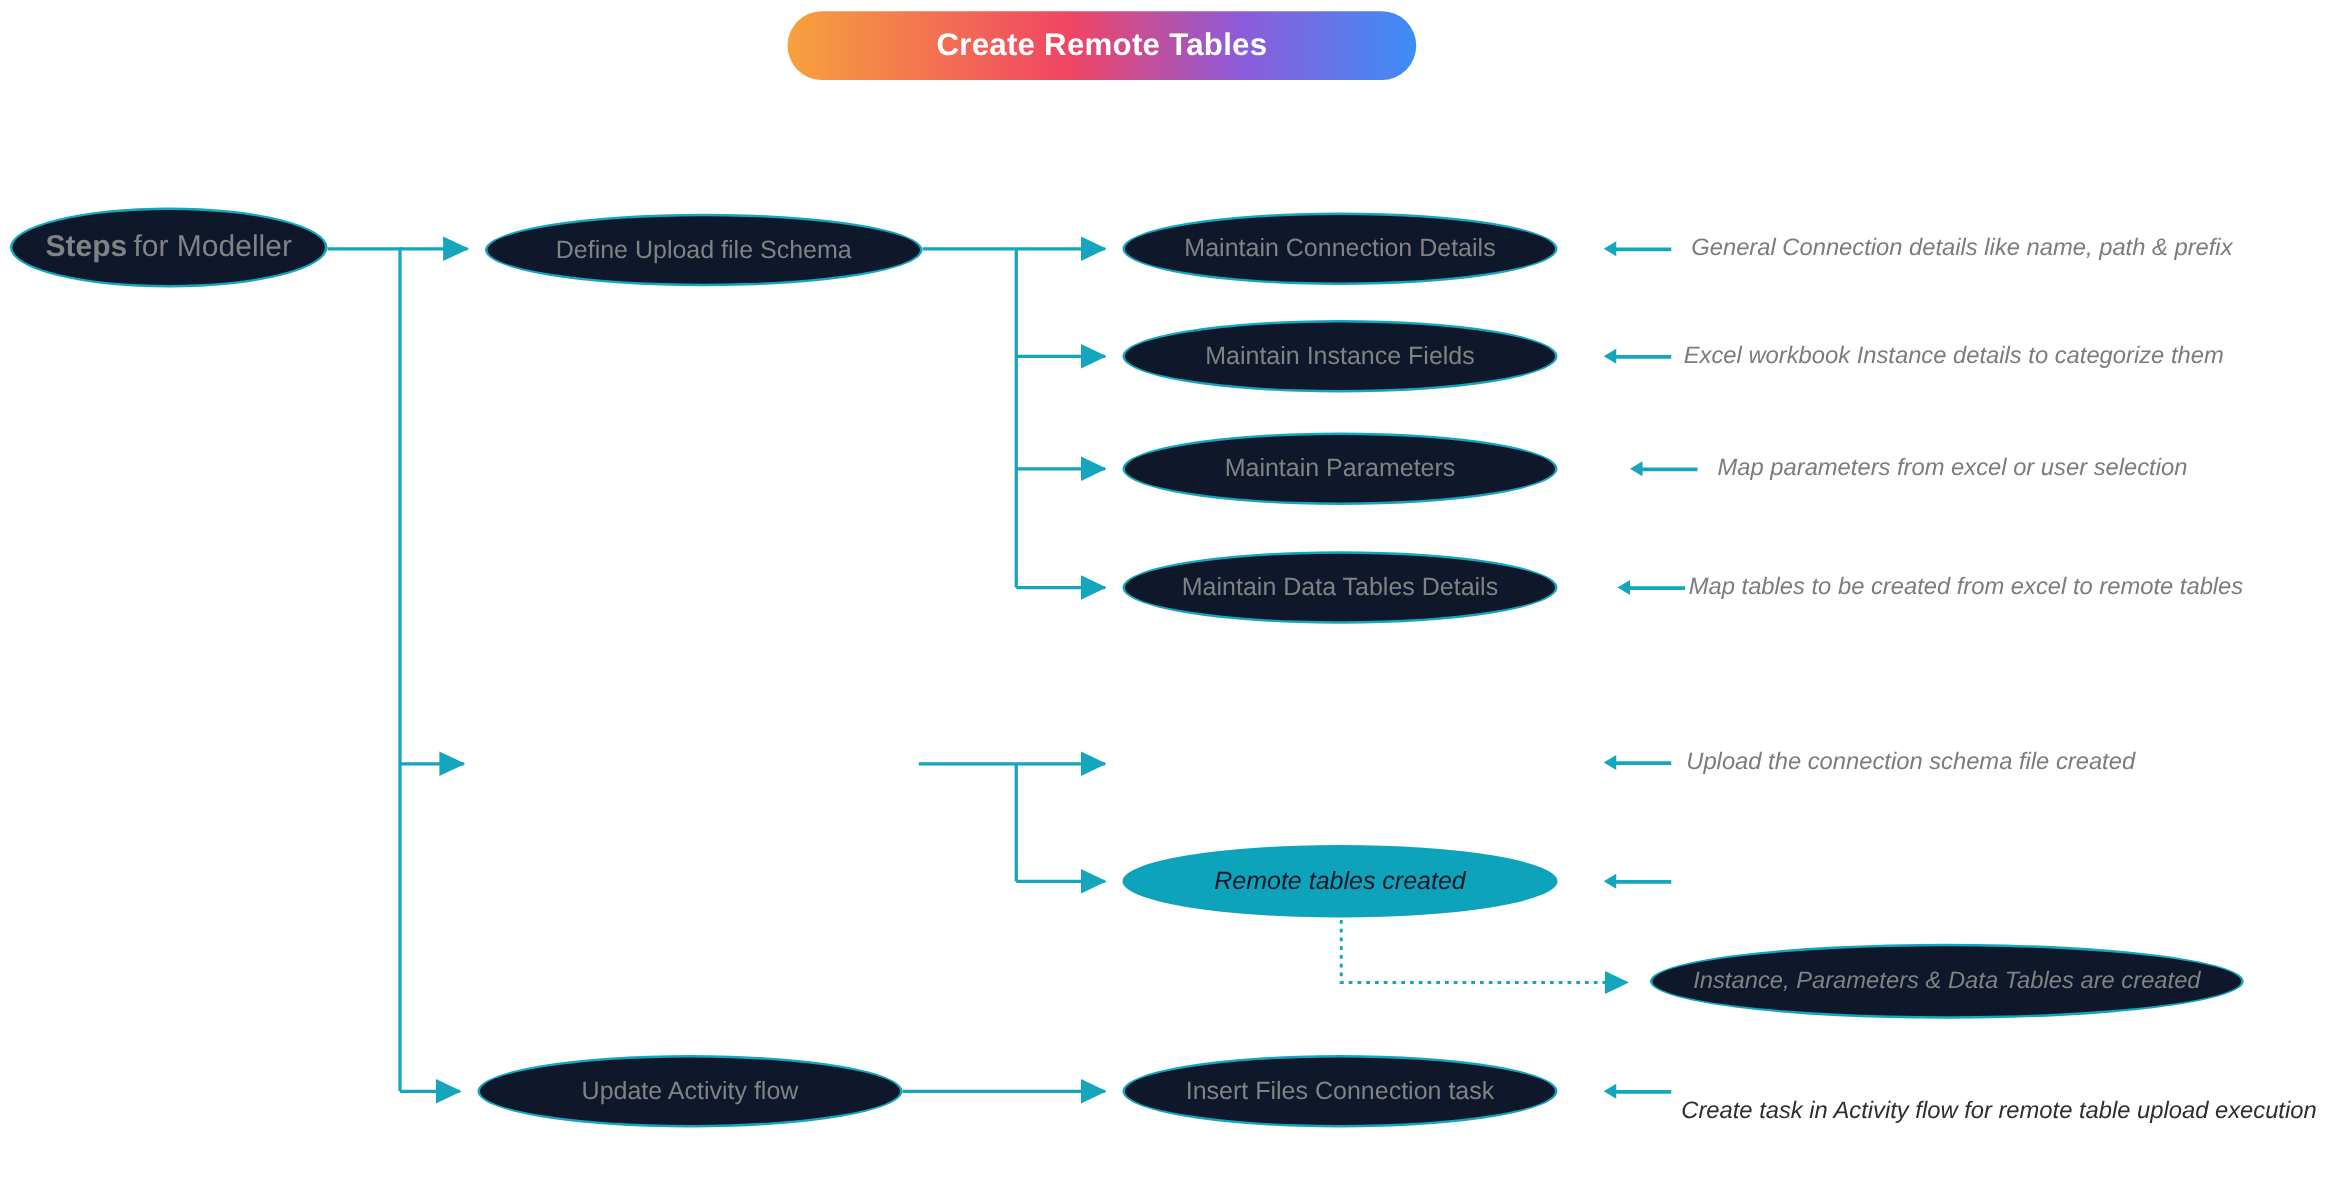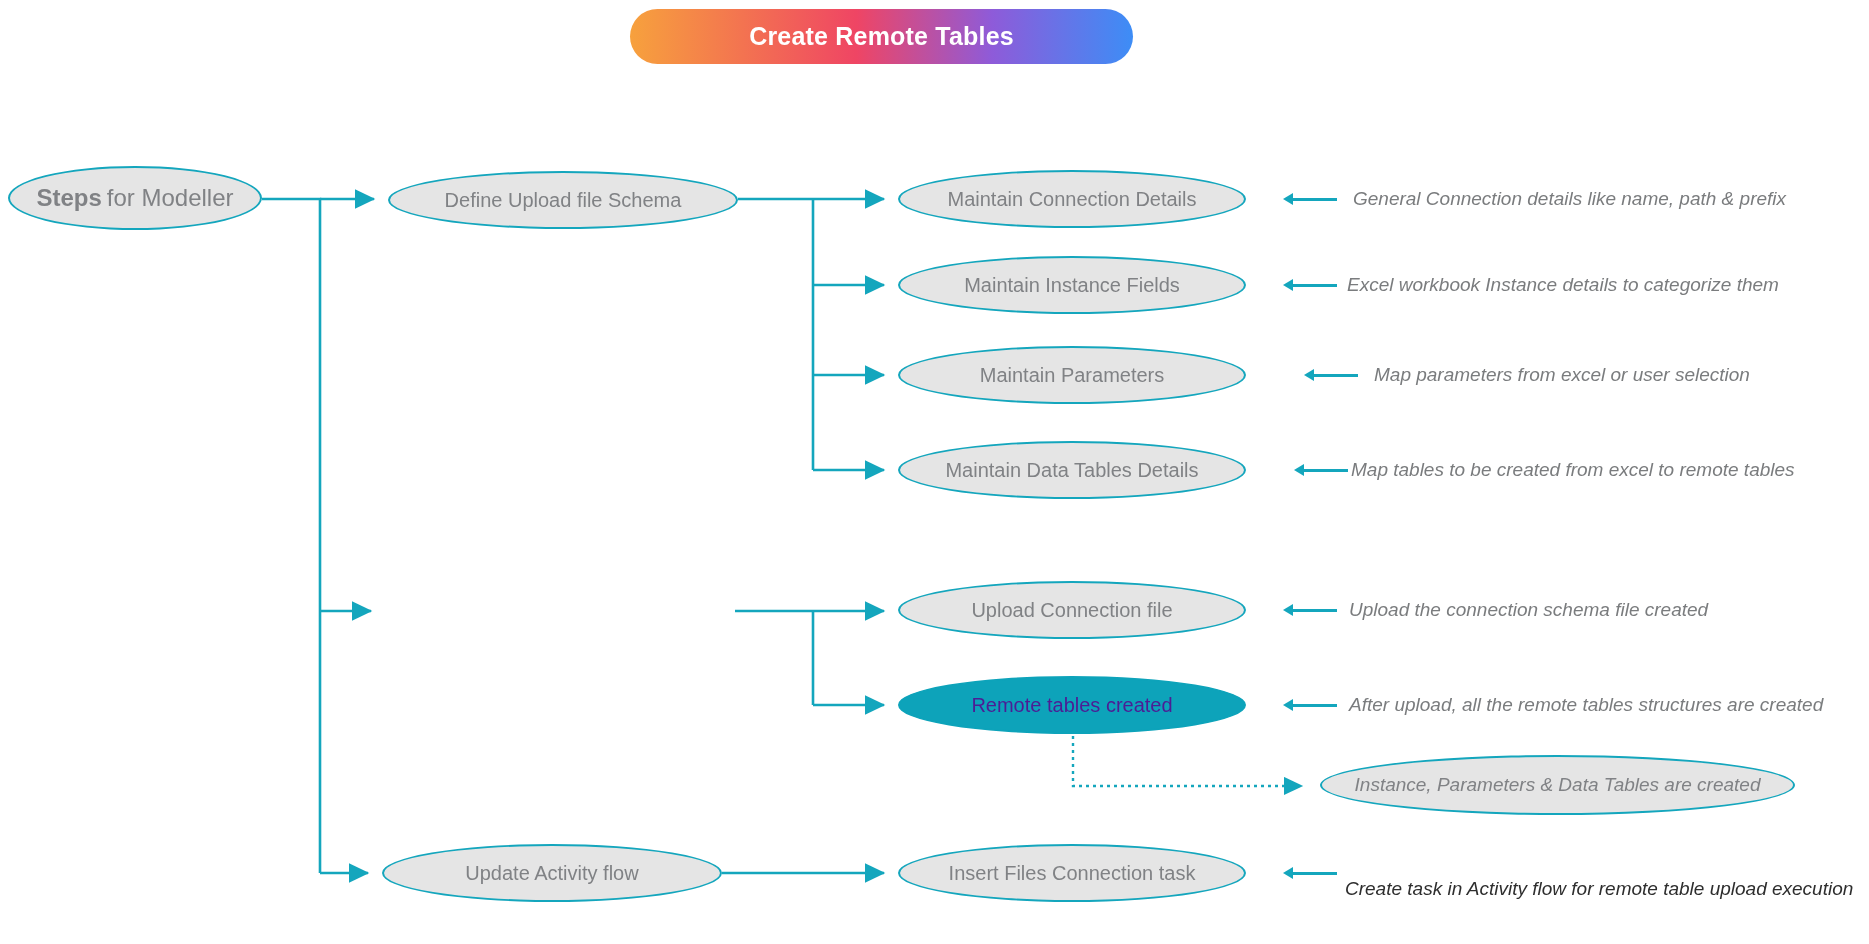--- a/index.html
+++ b/index.html
@@ -18,24 +18,24 @@
   
   svg.wires{position:absolute;left:0;top:0;}
   .ln{fill:none;stroke:var(--teal);stroke-width:2.6px;}
   .dot{stroke-dasharray:3 4;stroke-width:2.4px;}
   marker path{fill:var(--teal);}
 
   
   .node{
     position:absolute;box-sizing:border-box;
     border:2.6px solid var(--teal);border-radius:50%;
-    background:#e5e5e5;display:flex;align-items:center;justify-content:center;
+    background:#0f172a;display:flex;align-items:center;justify-content:center;
     color:var(--node-text);font-size:20px;white-space:nowrap;
   }
-  .node.filled{background:var(--teal-fill);border-color:var(--teal-fill);color:#4c1d95;}
+  .node.filled{background:var(--teal-fill);border-color:var(--teal-fill);color:#0f172a;font-style:italic;}
   .node.italic{font-style:italic;font-size:19px;}
   .node .b{font-weight:bold;margin-right:5px;}
   .node.root{font-size:24px;}
 
   
   .ann{position:absolute;display:flex;align-items:center;height:22px;}
   .ann-arrow{position:relative;width:45px;height:3px;background:var(--teal);flex:0 0 auto;}
   .ann-arrow::before{
     content:"";position:absolute;left:-9px;top:-5px;
     border-top:6.5px solid transparent;border-bottom:6.5px solid transparent;
@@ -83,21 +83,20 @@
     <span>for Modeller</span>
   </div>
 
   <div class="node" style="left:388px;top:171px;width:350px;height:58px;">Define Upload file Schema</div>
   <div class="node" style="left:382px;top:844px;width:340px;height:58px;">Update Activity flow</div>
 
   <div class="node" style="left:898px;top:170px;width:348px;height:58px;">Maintain Connection Details</div>
   <div class="node" style="left:898px;top:256px;width:348px;height:58px;">Maintain Instance Fields</div>
   <div class="node" style="left:898px;top:346px;width:348px;height:58px;">Maintain Parameters</div>
   <div class="node" style="left:898px;top:441px;width:348px;height:58px;">Maintain Data Tables Details</div>
-  <div class="node" style="left:898px;top:581px;width:348px;height:58px;">Upload Connection file</div>
   <div class="node filled" style="left:898px;top:676px;width:348px;height:58px;">Remote tables created</div>
   <div class="node italic" style="left:1320px;top:755px;width:475px;height:60px;">Instance, Parameters &amp; Data Tables are created</div>
 
   <div class="node" style="left:898px;top:844px;width:348px;height:58px;">Insert Files Connection task</div>
 
   <div class="ann" style="left:1292px;top:188px;gap:16px;">
     <span class="ann-arrow"></span>
     <span class="ann-text">General Connection  details like name, path &amp; prefix</span>
   </div>
   <div class="ann" style="left:1292px;top:274px;gap:10px;">
@@ -111,20 +110,19 @@
   <div class="ann" style="left:1303px;top:459px;gap:3px;">
     <span class="ann-arrow"></span>
     <span class="ann-text">Map tables to be created from excel to remote tables</span>
   </div>
   <div class="ann" style="left:1292px;top:599px;gap:12px;">
     <span class="ann-arrow"></span>
     <span class="ann-text">Upload the connection schema file created</span>
   </div>
   <div class="ann" style="left:1292px;top:694px;gap:12px;">
     <span class="ann-arrow"></span>
-    <span class="ann-text">After upload, all the remote tables structures are created</span>
   </div>
   <div class="ann dark" style="left:1292px;top:862px;gap:8px;">
     <span class="ann-arrow"></span>
     <span class="ann-text">Create  task in Activity flow for remote table upload execution</span>
   </div>
 
 </div>
 
 </body></html>

